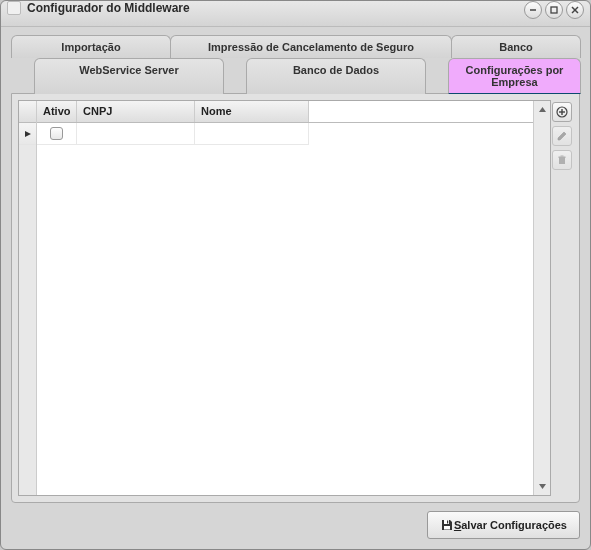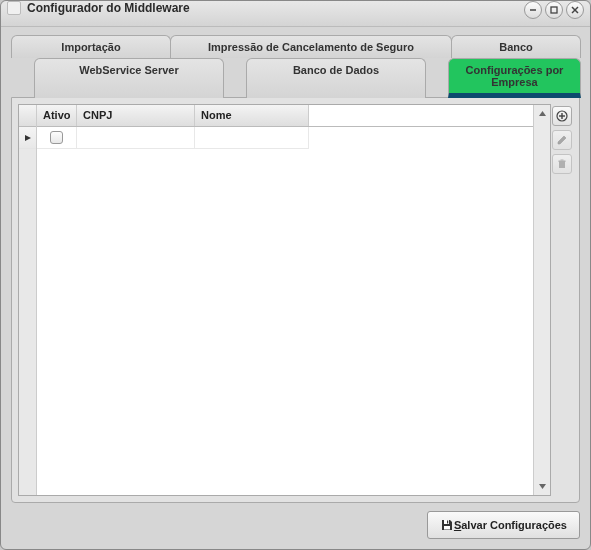--- a/index.html
+++ b/index.html
@@ -69,22 +69,22 @@
     border-bottom: none;
     background: linear-gradient(to bottom,#e4e4e4,#d4d4d4);
     border-radius: 6px 6px 0 0;
     color: #333;
     font-size: 11px;
     cursor: pointer;
     margin-right: -1px;
     position: relative;
   }
   .tab.active {
-    background: #22c55e;
-    border-bottom: 5px solid #0c4a6e;
+    background: #f0abfc;
+    border-bottom: 1px solid #0c4a6e;
     z-index: 2;
   }
   .tabs-row.second .tab { border-top-left-radius: 0; border-top-right-radius: 0; border-radius: 6px 6px 0 0; margin-left: 23px;}
   .tab-panel {
     flex: 1;
     border: 1px solid #aaa;
     background: #e2e2e2;
     border-radius: 0 0 4px 4px;
     margin-top: -1px;
     padding: 6px 6px 6px 6px;

